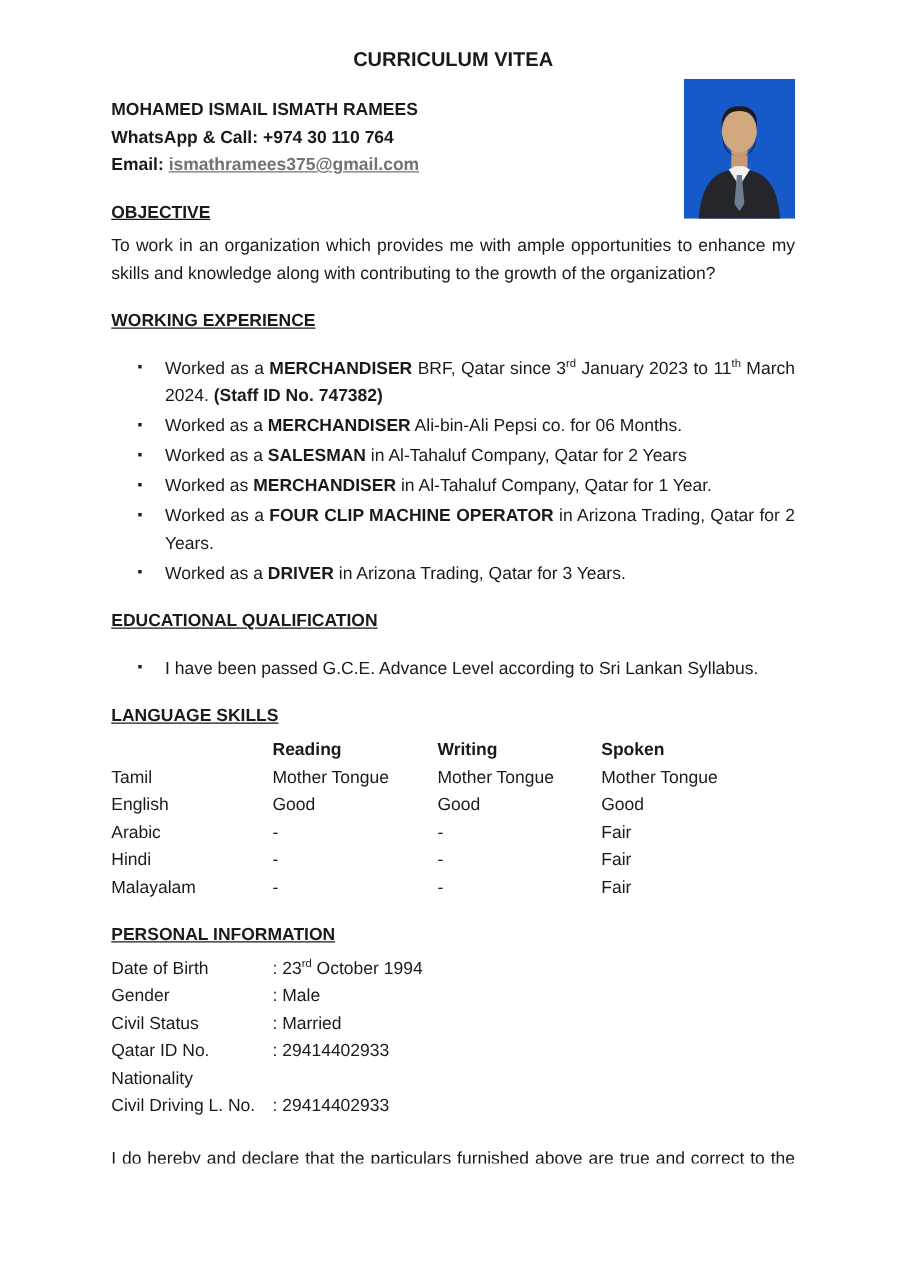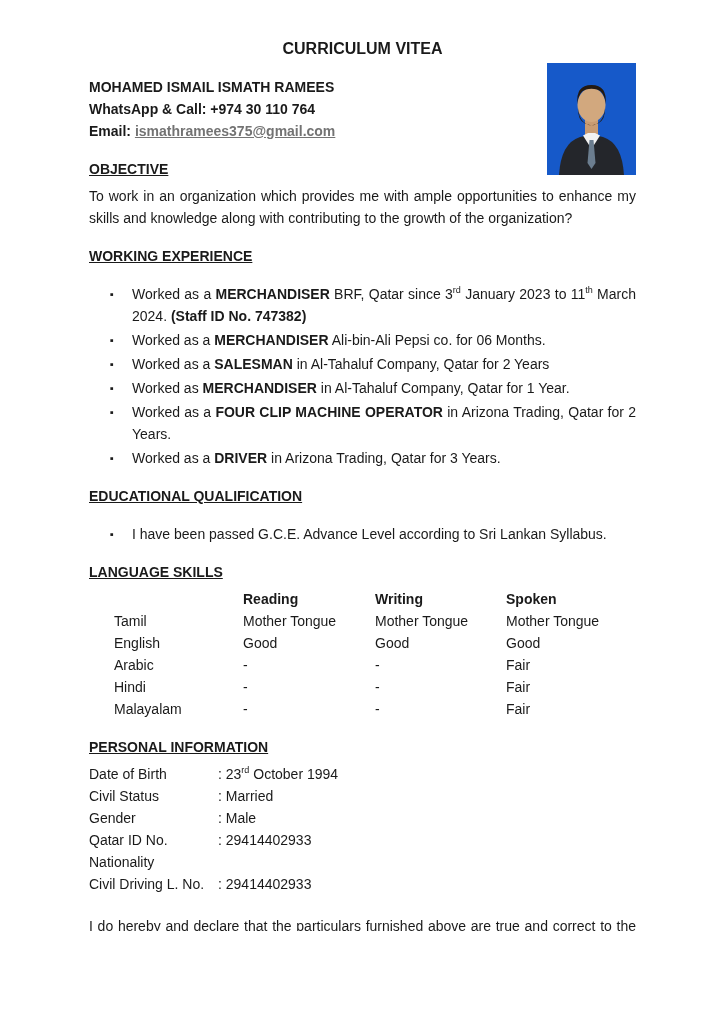--- a/index.html
+++ b/index.html
@@ -57,21 +57,21 @@
     top:0;
     font-size:11px;
   }
 
   .lang-table { margin-top:5px; }
   .lang-row {
     display:grid;
     grid-template-columns:129px 132px 131px 1fr;
     line-height:22px;
   }
-  .lang-row .cell { white-space:nowrap;margin-left:25px; }
+  .lang-row .cell { white-space:nowrap; }
 
   .pi-rows { margin-top:4px; }
   .pi-row {
     display:grid;
     grid-template-columns:129px 1fr;
     line-height:22px;
   }
 
   .declaration { margin-top:20px; }
 
@@ -185,28 +185,28 @@
   </div>
 
   <div class="section">
     <div class="heading">PERSONAL INFORMATION</div>
     <div class="pi-rows">
         <div class="pi-row">
           <div class="cell">Date of Birth</div>
           <div class="cell"><span>: 23</span><sup>rd</sup><span> October 1994</span></div>
         </div>
         <div class="pi-row">
+          <div class="cell">Gender</div>
+          <div class="cell"><span>: Male</span></div>
+        </div>
+        <div class="pi-row">
           <div class="cell">Civil Status</div>
           <div class="cell"><span>: Married</span></div>
         </div>
         <div class="pi-row">
-          <div class="cell">Gender</div>
-          <div class="cell"><span>: Male</span></div>
-        </div>
-        <div class="pi-row">
           <div class="cell">Qatar ID No.</div>
           <div class="cell"><span>: 29414402933</span></div>
         </div>
         <div class="pi-row">
           <div class="cell">Nationality</div>
         </div>
         <div class="pi-row">
           <div class="cell">Civil Driving L. No.</div>
           <div class="cell"><span>: 29414402933</span></div>
         </div>

